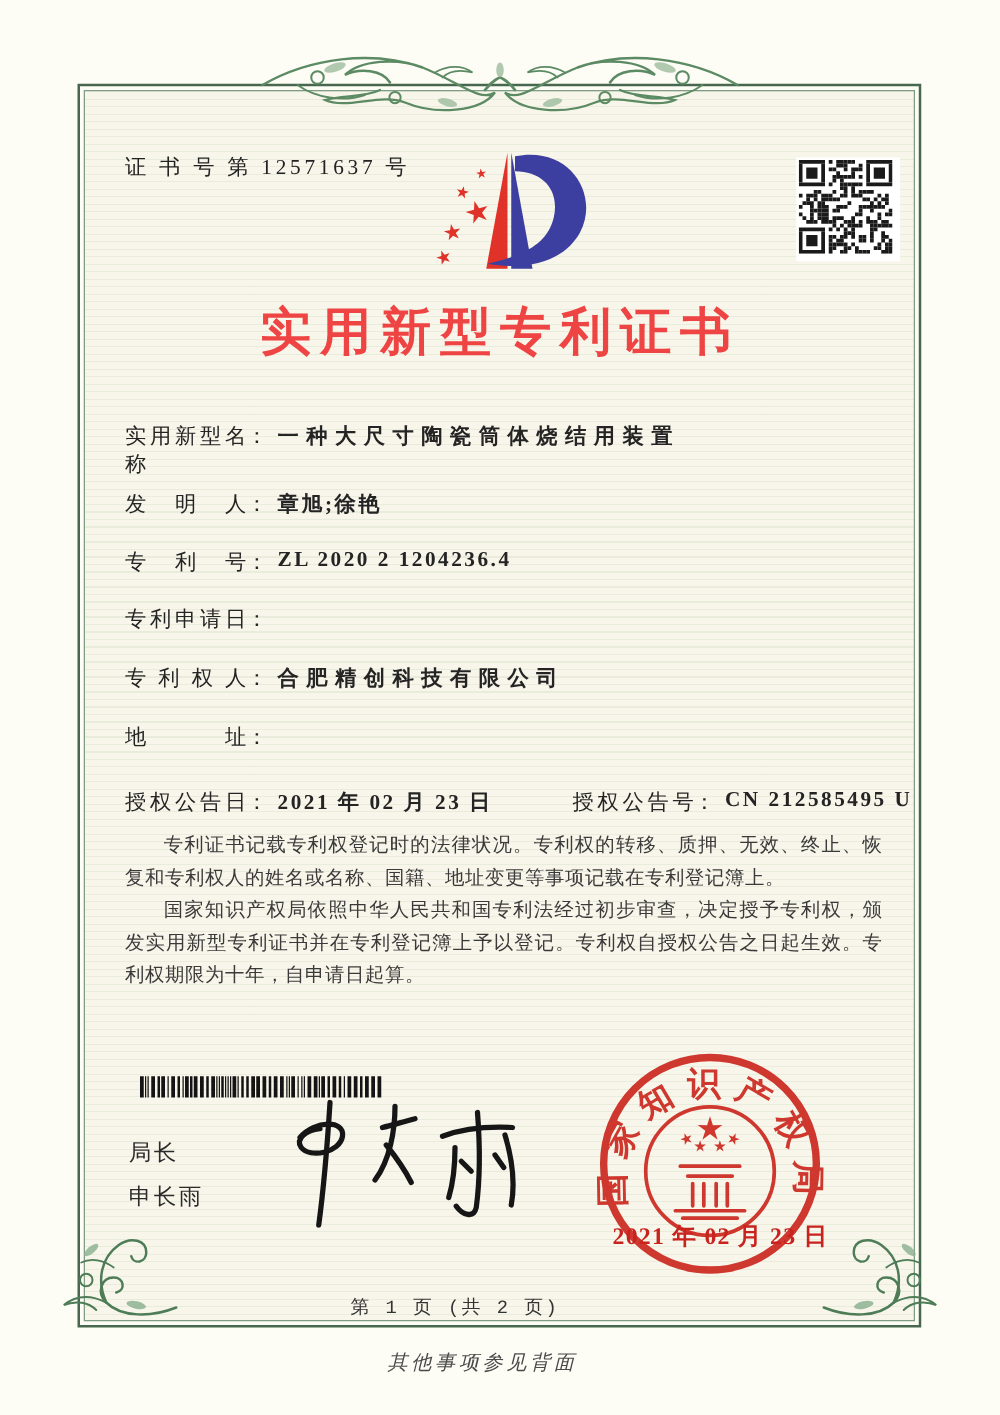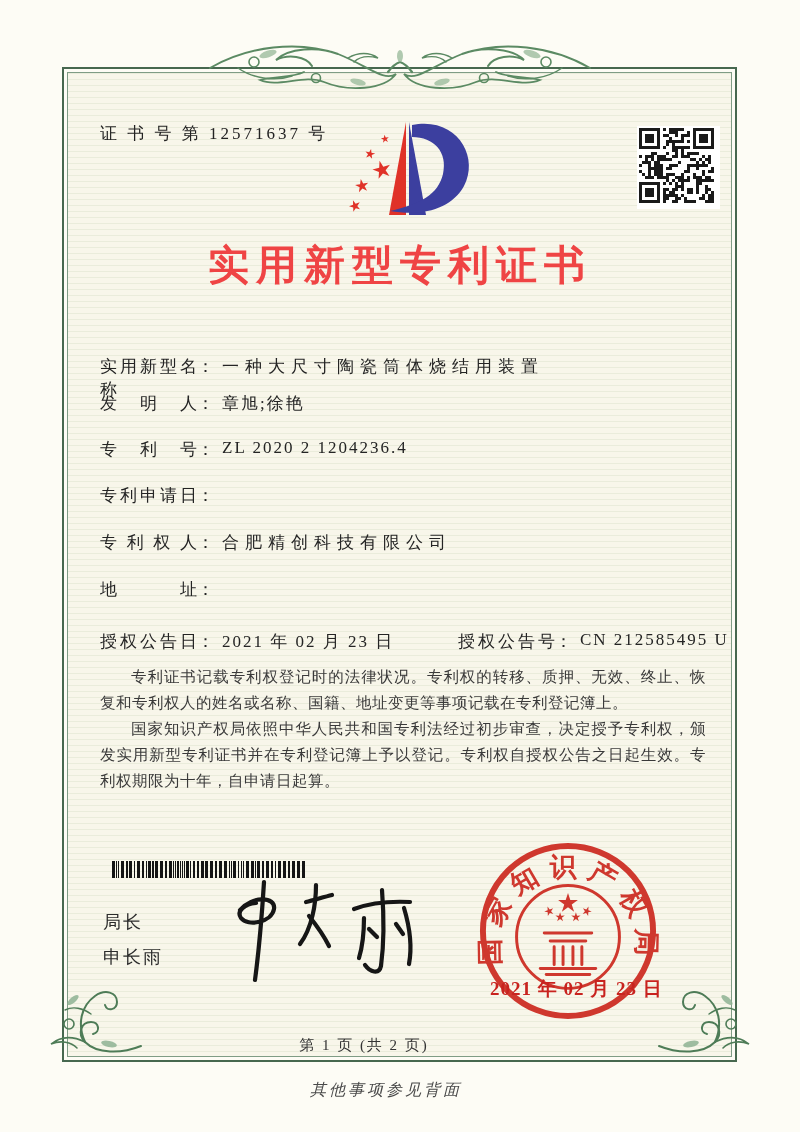--- a/index.html
+++ b/index.html
@@ -32,21 +32,21 @@
     left:0;top:238px;width:800px;text-align:center;
     font-size:41px;font-weight:700;letter-spacing:7px;color:#ef4444;
   }
   
   .field{left:100px;display:flex;align-items:flex-start;font-size:17px;}
   .field .lbl{
     width:97px;display:inline-block;text-align:justify;text-align-last:justify;
     color:#242424;flex:none;
   }
   .field .colon{flex:none;color:#242424;}
-  .field .val{margin-left:8px;color:#242424;}
+  .field .val{margin-left:8px;color:#242424;font-weight:bold;}
   .ls6{letter-spacing:6px;}
   .ls3{letter-spacing:3.5px;}
   .ls2{letter-spacing:2px;}
   .addr-val{width:505px;line-height:25px;}
   .grant-right{left:458px;}
   
   .body-text{
     left:100px;top:664px;width:606px;font-size:15.5px;line-height:26px;
     color:#3a3a3a;letter-spacing:0.5px;text-align:justify;
   }
@@ -55,21 +55,21 @@
   .barcode{left:112px;top:861px;width:198px;height:17px;font-size:0;}
   .barcode span{display:inline-block;height:100%;background:#141414;vertical-align:top;}
   .signer-title{left:103px;top:910px;font-size:18px;letter-spacing:2px;}
   .signer-name{left:103px;top:945px;font-size:18px;letter-spacing:2px;}
   .signature{left:212px;top:876px;width:215px;height:112px;}
   .seal{left:477px;top:840px;width:182px;height:182px;opacity:0.93;}
   .seal-date{
     left:490px;top:976px;font-size:19px;color:#c8231f;letter-spacing:1px;
     font-weight:600;
   }
-  .page-num{left:0;top:1036px;width:728px;text-align:center;font-size:15px;letter-spacing:2px;color:#333;}
+  .page-num{left:0;top:1036px;width:728px;text-align:center;font-size:15px;letter-spacing:2px;color:#333;font-family:Liberation Mono, monospace;}
   .back-note{left:0;top:1080px;width:772px;text-align:center;font-size:16px;letter-spacing:3px;color:#4a4a4a;font-style:italic;}
   
   .orn-top{left:208px;top:38px;width:384px;height:62px;}
   .orn-bl{left:48px;top:984px;width:95px;height:84px;transform:scaleX(-1);}
   .orn-br{left:657px;top:984px;width:95px;height:84px;}
 </style>
 </head>
 <body>
 
 <div class="frame-outer">
@@ -368,21 +368,21 @@
       <rect x="60" y="6" width="9" height="9" fill="#1a1a1a"></rect>
       <rect x="0" y="54" width="21" height="3" fill="#1a1a1a"></rect>
       <rect x="0" y="72" width="21" height="3" fill="#1a1a1a"></rect>
       <rect x="0" y="57" width="3" height="15" fill="#1a1a1a"></rect>
       <rect x="18" y="57" width="3" height="15" fill="#1a1a1a"></rect>
       <rect x="6" y="60" width="9" height="9" fill="#1a1a1a"></rect>
     </svg></div>
 
 <div class="abs title">实用新型专利证书</div>
 
-<div class="abs field" style="top:355px">
+<div class="abs field" style="top:337px">
   <span class="lbl">实用新型名称</span>
     <span class="colon">：</span>
   <span class="val ls6">一种大尺寸陶瓷筒体烧结用装置</span>
 </div>
 <div class="abs field" style="top:392px">
   <span class="lbl">发明人</span>
     <span class="colon">：</span>
   <span class="val ls2">章旭;徐艳</span>
 </div>
 <div class="abs field" style="top:438px">

